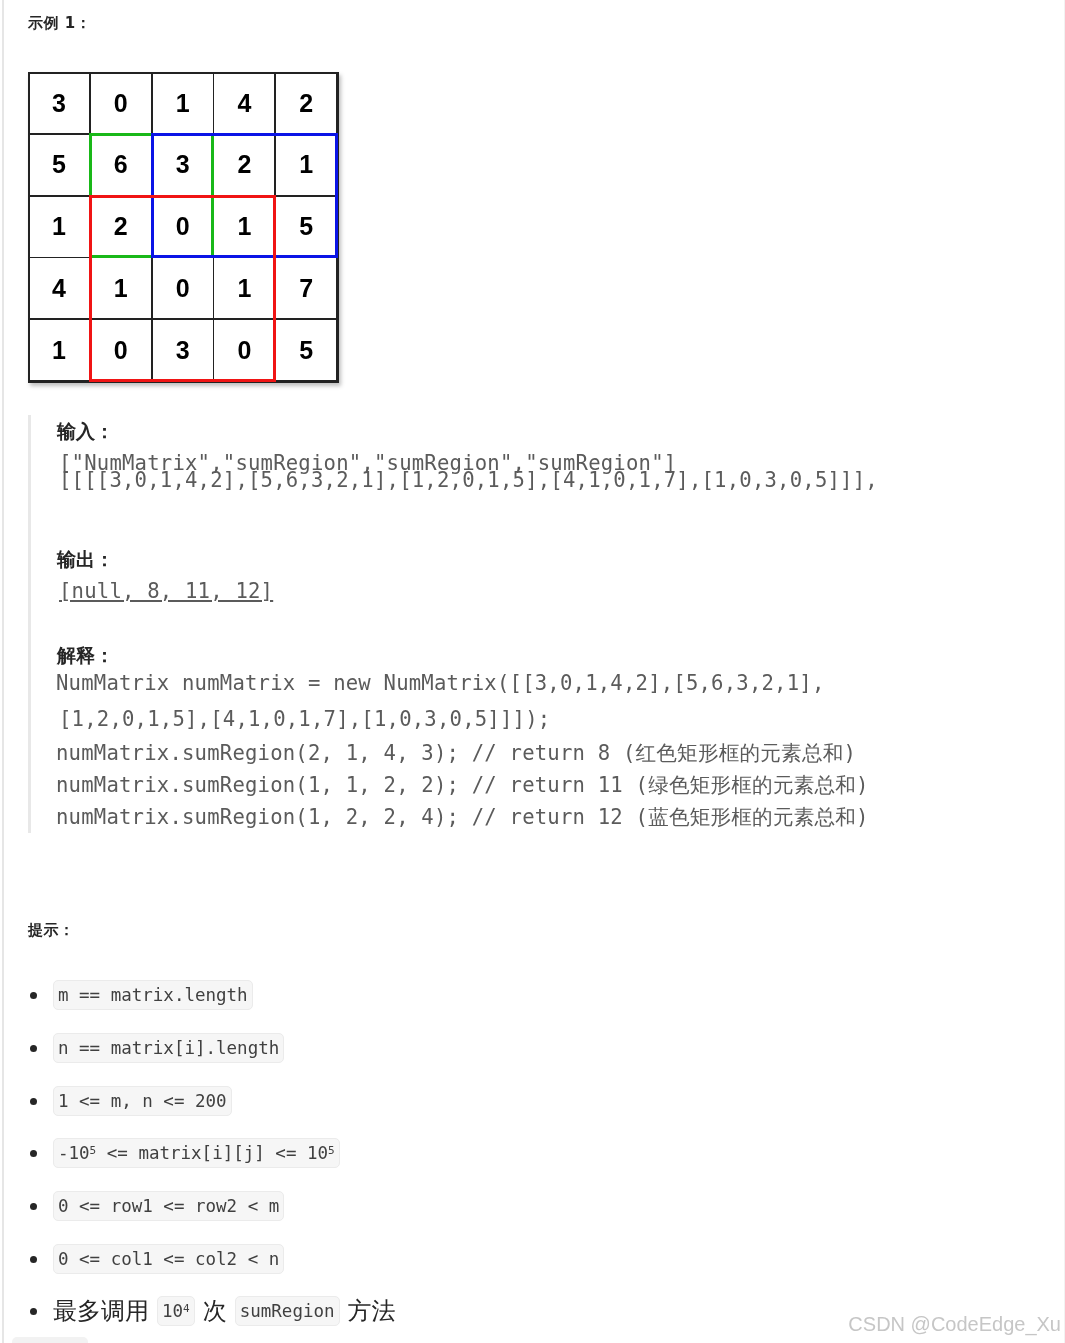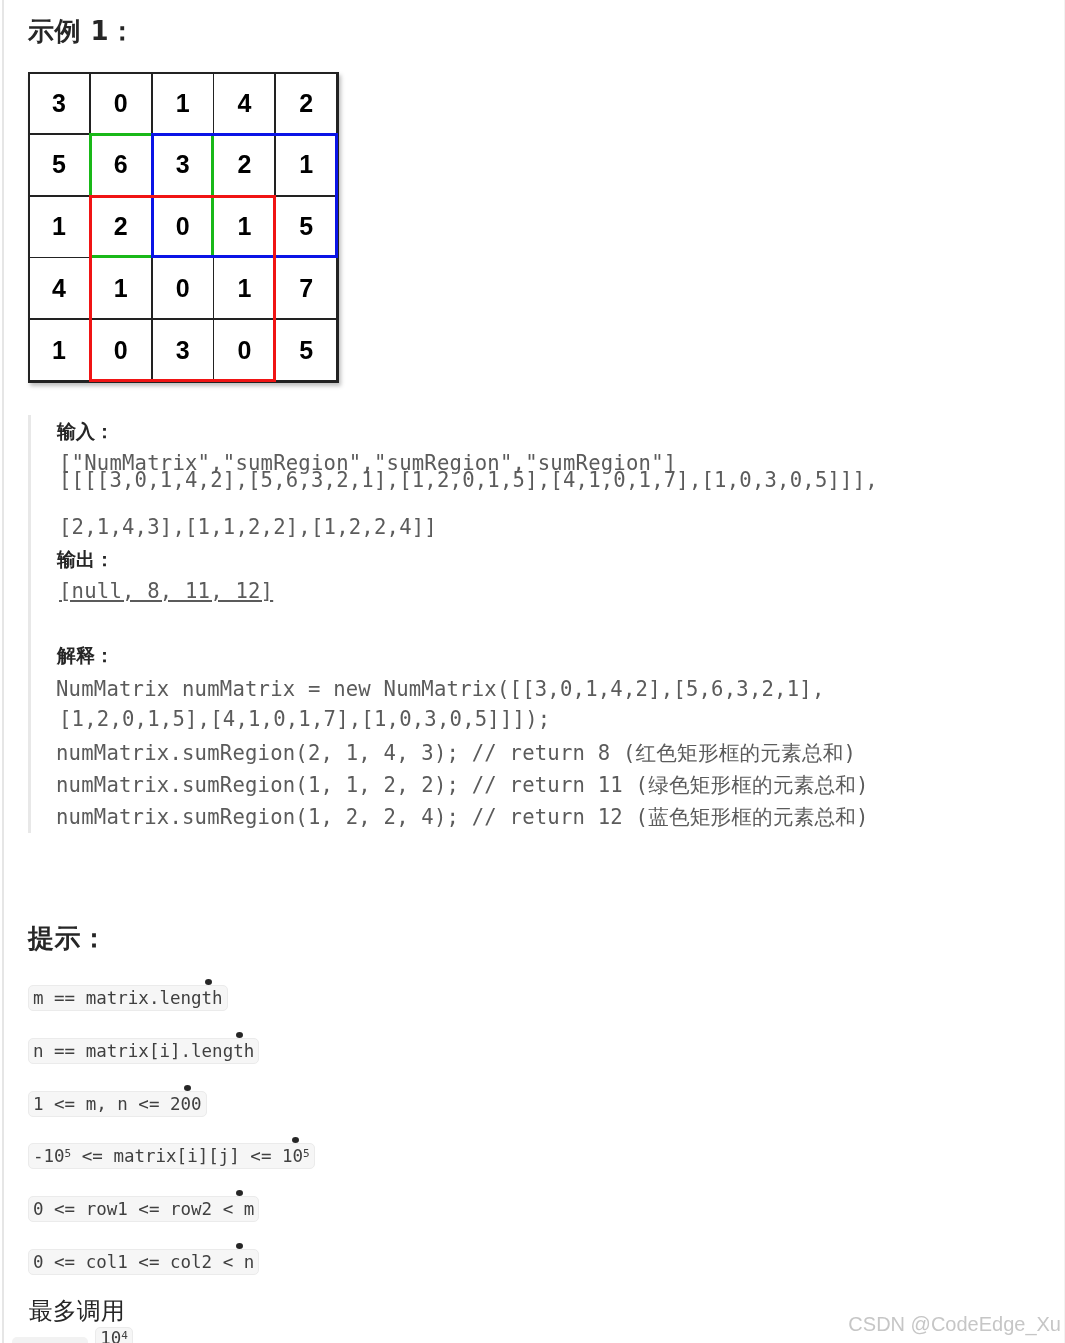--- a/index.html
+++ b/index.html
@@ -15,21 +15,21 @@
     .left-rule {
       position: absolute; left: 2px; top: 0; width: 2px; height: 1343px;
       background: #e6e6e6;
     }
     .right-rule {
       position: absolute; right: 0; top: 0; width: 1px; height: 1343px;
       background: #f2f2f2;
     }
     .heading {
       position: absolute; left: 28px;
-      font-size: 26px; font-weight: bold; color: #262626;
+      font-size: 15px; font-weight: bold; color: #262626;
       letter-spacing: 0.5px;
     }
     
     .matrix {
       position: absolute; left: 28px; top: 72px;
       width: 311px; height: 311px;
       box-shadow: 2px 3px 4px rgba(0,0,0,0.25);
       background: #fff;
     }
     .cell {
@@ -61,21 +61,21 @@
     }
     .q-code {
       position: absolute; left: 28px;
       font-family: "DejaVu Sans Mono", "Liberation Mono", monospace;
       font-size: 20.6px; color: #5b5b5b; white-space: pre;
       letter-spacing: 0.2px;
     }
     
     .hint-item {
       position: absolute; left: 28px; height: 32px;
-      display: flex; align-items: flex-end; flex-direction: column;
+      display: flex; align-items: center;
     }
     .bullet {
       width: 7px; height: 7px; border-radius: 50%; background: #262626;
       margin-left: 2px; margin-right: 16px;
     }
     .code-chip {
       display: inline-flex; align-items: center;
       height: 30px; box-sizing: border-box;
       padding: 0 4px;
       background: #f6f6f6; border: 1px solid #ebebeb; border-radius: 5px;
@@ -138,25 +138,24 @@
   <div class="matrix-frame"></div>
 <div class="rect" style="border-color: rgb(25, 184, 24); left: 60.8px; top: 60.8px; width: 125.6px; height: 125.6px;"></div>
     <div class="rect" style="border-color: rgb(10, 20, 230); left: 122.6px; top: 60.8px; width: 187.4px; height: 125.6px;"></div>
     <div class="rect" style="border-color: rgb(240, 20, 20); left: 60.8px; top: 122.6px; width: 187.4px; height: 187.4px;"></div>
   </div>
 
 <div class="quote">
   <div class="q-label" style="top:4px;">输入：</div>
   <div class="q-code" style="top:36px;">["NumMatrix","sumRegion","sumRegion","sumRegion"]</div>
   <div class="q-code" style="top:53px;">[[[[3,0,1,4,2],[5,6,3,2,1],[1,2,0,1,5],[4,1,0,1,7],[1,0,3,0,5]]],</div>
-  <div class="q-code" style="top:100px;">[2,1,4,3],[1,1,2,2],[1,2,2,4]]</div>
   <div class="q-label" style="top:132px;">输出：</div>
   <div class="q-code" style="top:164px;text-decoration:underline;">[null, 8, 11, 12]</div>
   <div class="q-label" style="top:228px;">解释：</div>
-  <div class="q-code" style="top:262px; left:25px;">NumMatrix numMatrix = new NumMatrix([[3,0,1,4,2],[5,6,3,2,1],</div>
+  <div class="q-code" style="top:256px; left:25px;">NumMatrix numMatrix = new NumMatrix([[3,0,1,4,2],[5,6,3,2,1],</div>
   <div class="q-code" style="top:292px;">[1,2,0,1,5],[4,1,0,1,7],[1,0,3,0,5]]]);</div>
   <div class="q-code" style="top:324px; left:25px;">numMatrix.sumRegion(2, 1, 4, 3); // return 8 (红色矩形框的元素总和)</div>
   <div class="q-code" style="top:356px; left:25px;">numMatrix.sumRegion(1, 1, 2, 2); // return 11 (绿色矩形框的元素总和)</div>
   <div class="q-code" style="top:388px; left:25px;">numMatrix.sumRegion(1, 2, 2, 4); // return 12 (蓝色矩形框的元素总和)</div>
 </div>
 
 <div class="heading" style="top:921px;">提示：</div>
 
 <div class="hint-item" style="top:979px;">
   <span class="bullet"></span>

